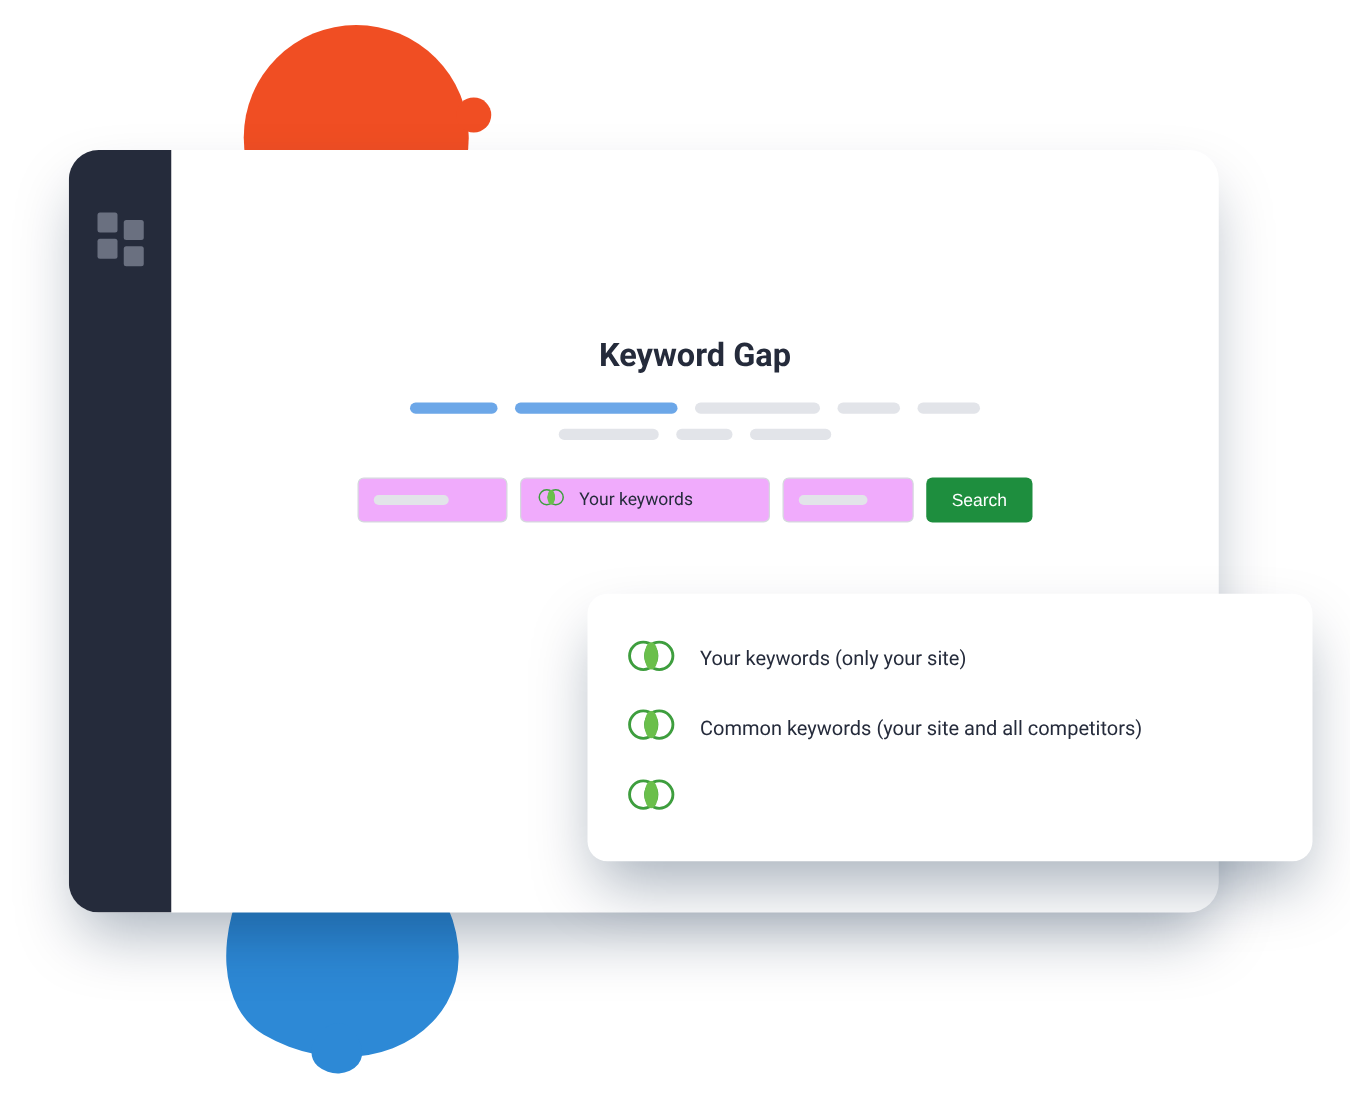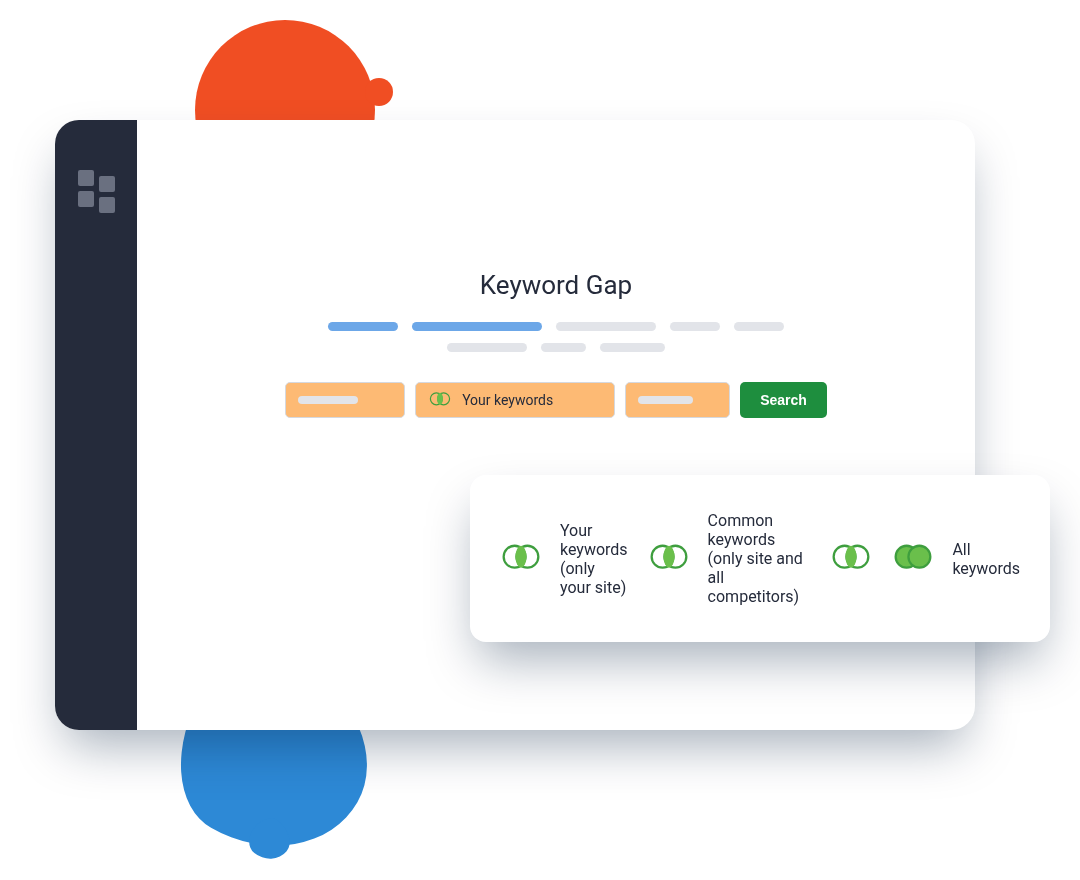--- a/index.html
+++ b/index.html
@@ -82,21 +82,21 @@
 
   .content {
     flex: 1;
     padding-top: 150px;
     display: flex;
     flex-direction: column;
     align-items: center;
   }
   .title {
     font-size: 26px;
-    font-weight: 400;
+    font-weight: 700;
     color: #252b3b;
     margin-bottom: 22px;
   }
 
   .bar-rows { display:flex; flex-direction:column; align-items:center; gap:12px; margin-bottom:30px;}
   .bar-row { display:flex; gap:14px; }
   .bar {
     height: 9px;
     border-radius: 5px;
     background: #e2e4e9;
@@ -105,58 +105,58 @@
 
   .controls {
     display: flex;
     gap: 10px;
     align-items: center;
   }
   .pill {
     height: 36px;
     border: 1px solid #d5d8de;
     border-radius: 5px;
-    background: #fdba74;
+    background: #f0abfc;
     display: flex;
     align-items: center;
     padding: 0 12px;
   }
   .pill .skeleton {
     height: 8px;
     background: #e2e4e9;
     border-radius: 4px;
   }
   .kw-pill { width: 200px; gap:10px; font-size:14px; color:#252b3b; }
   .kw-pill .venn-mini { width:24px; flex-shrink:0; }
   .search-btn {
     height: 36px;
     padding: 0 20px;
     background: #1e8e3e;
     color: #fff;
-    font-weight: 700;
+    font-weight: 400;
     font-size: 14px;
     border: none;
     border-radius: 5px;
     cursor: pointer;
   }
 
   
   .dropdown {
     position: absolute;
     top: 475px;
     left: 470px;
     width: 580px;
     background: #fff;
     border-radius: 16px;
     box-shadow: 0 25px 50px -8px rgba(0,30,60,0.35);
     padding: 26px 30px;
     z-index: 2;
     display: flex;
-    flex-direction: row;
-    gap: 20px;
+    flex-direction: column;
+    gap: 4px;
   }
   .dd-row {
     display: flex;
     align-items: center;
     gap: 18px;
     padding: 10px 0;
     font-size: 16px;
     color: #252b3b;
     cursor: pointer;
   }
@@ -232,33 +232,24 @@
     <span>Your keywords (only your site)</span>
   </div>
   <div class="dd-row">
     <span class="venn">
       <svg viewBox="0 0 46 30">
         <circle cx="16" cy="15" r="12" fill="none" stroke="#3e9e3e" stroke-width="2.5"></circle>
         <circle cx="30" cy="15" r="12" fill="none" stroke="#3e9e3e" stroke-width="2.5"></circle>
         <ellipse cx="23" cy="15" rx="6" ry="12" fill="#6abf4b"></ellipse>
       </svg>
     </span>
-    <span>Common keywords (only site and all competitors)</span>
+    <span>Common keywords (your site and all competitors)</span>
   </div>
   <div class="dd-row">
     <span class="venn">
       <svg viewBox="0 0 46 30">
         <circle cx="16" cy="15" r="12" fill="none" stroke="#3e9e3e" stroke-width="2.5"></circle>
         <circle cx="30" cy="15" r="12" fill="none" stroke="#3e9e3e" stroke-width="2.5"></circle>
         <ellipse cx="23" cy="15" rx="6" ry="12" fill="#6abf4b"></ellipse>
       </svg>
     </span>
   </div>
-  <div class="dd-row">
-    <span class="venn">
-      <svg viewBox="0 0 46 30">
-        <circle cx="16" cy="15" r="12" fill="#6abf4b" stroke="#3e9e3e" stroke-width="2.5"></circle>
-        <circle cx="30" cy="15" r="12" fill="#6abf4b" stroke="#3e9e3e" stroke-width="2.5"></circle>
-      </svg>
-    </span>
-    <span>All keywords</span>
-  </div>
 </div>
 
 </body></html>

